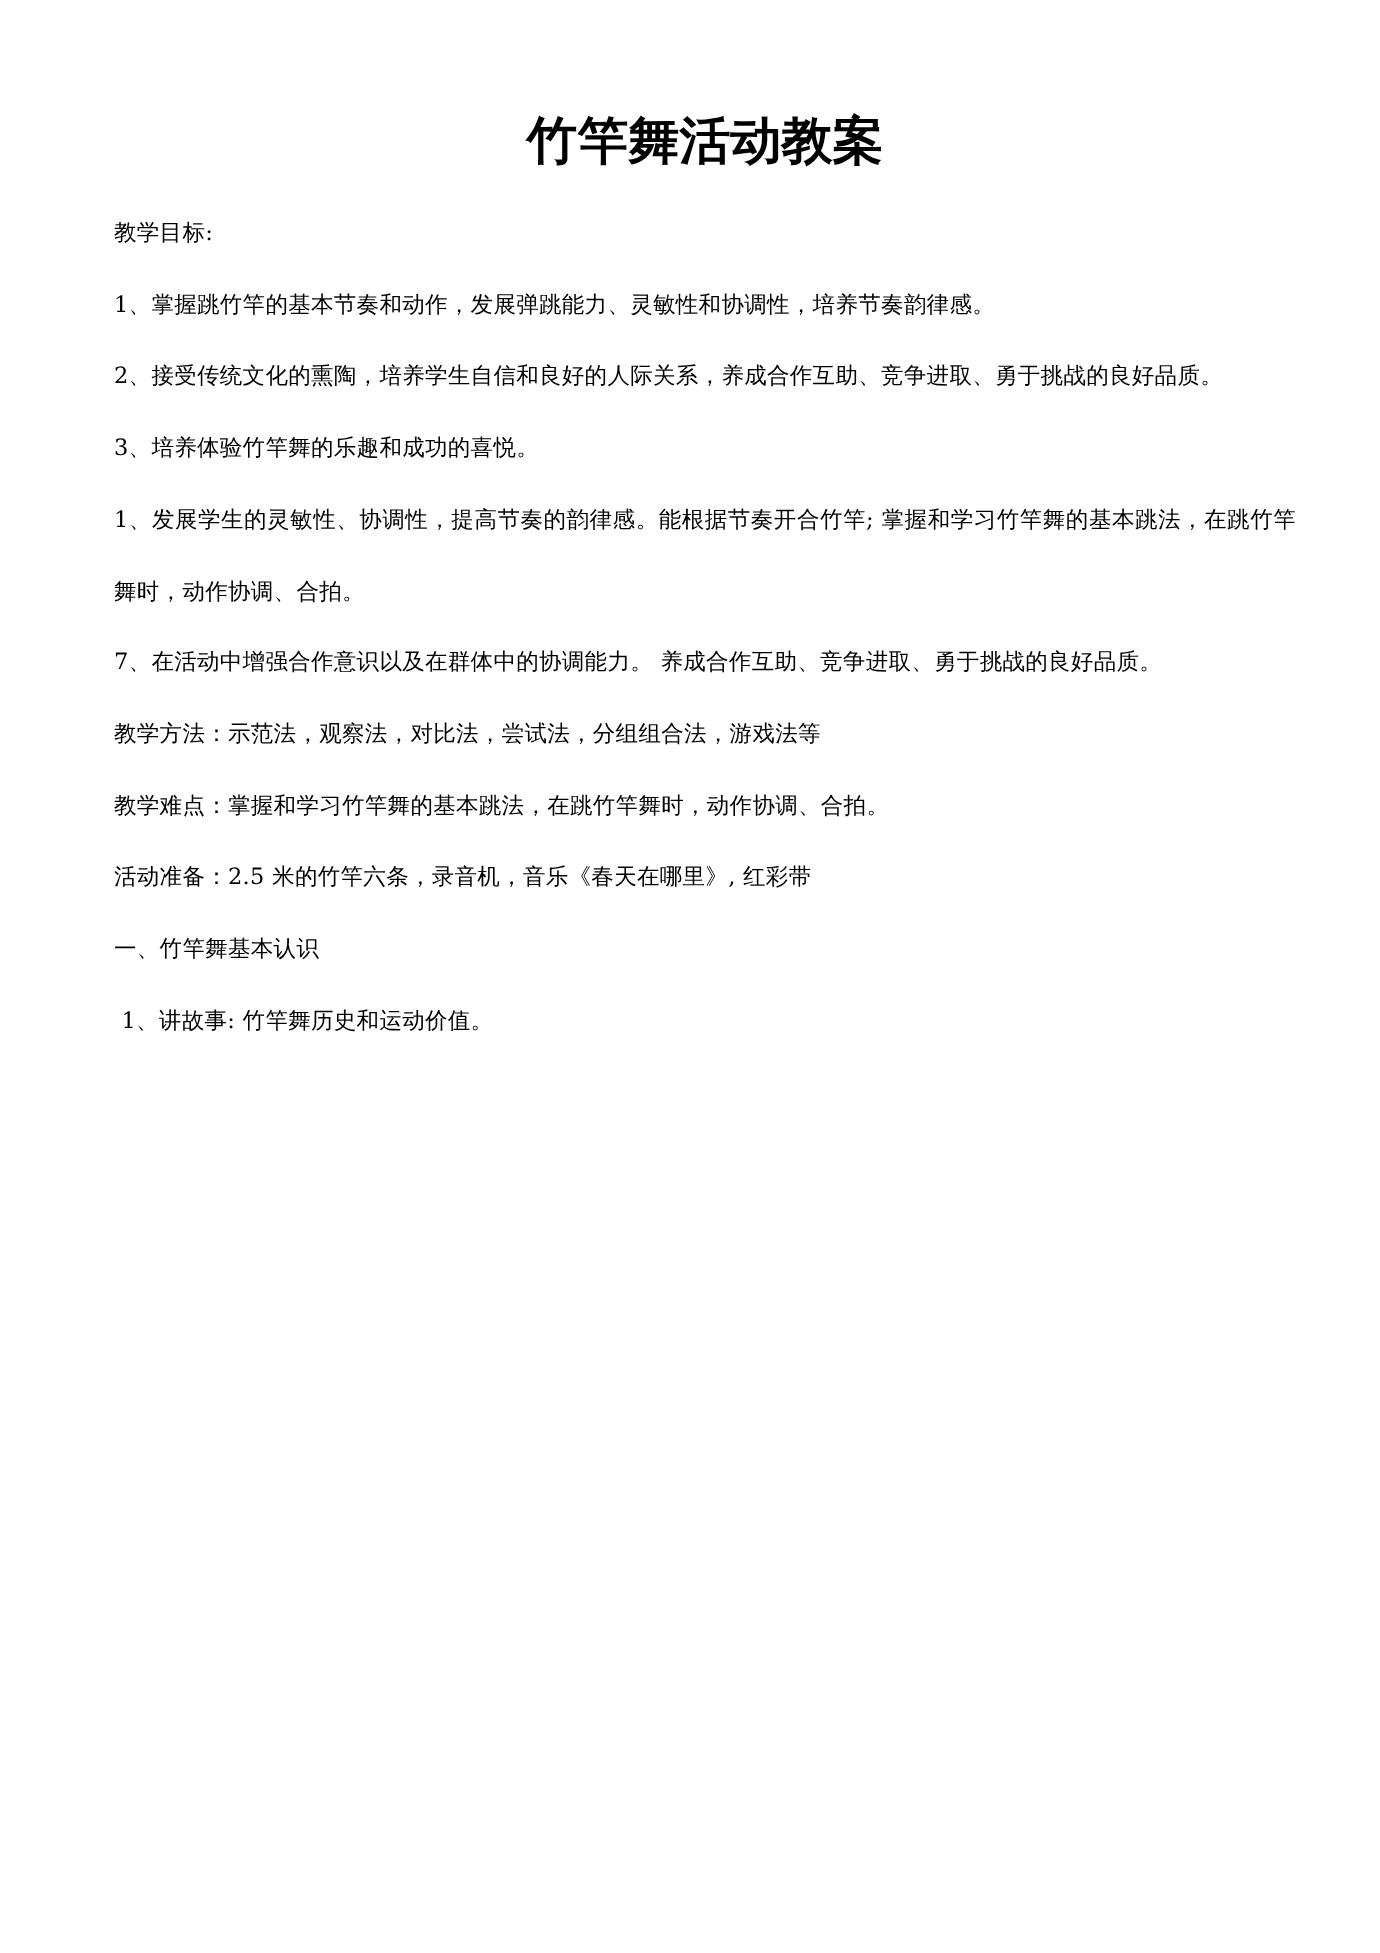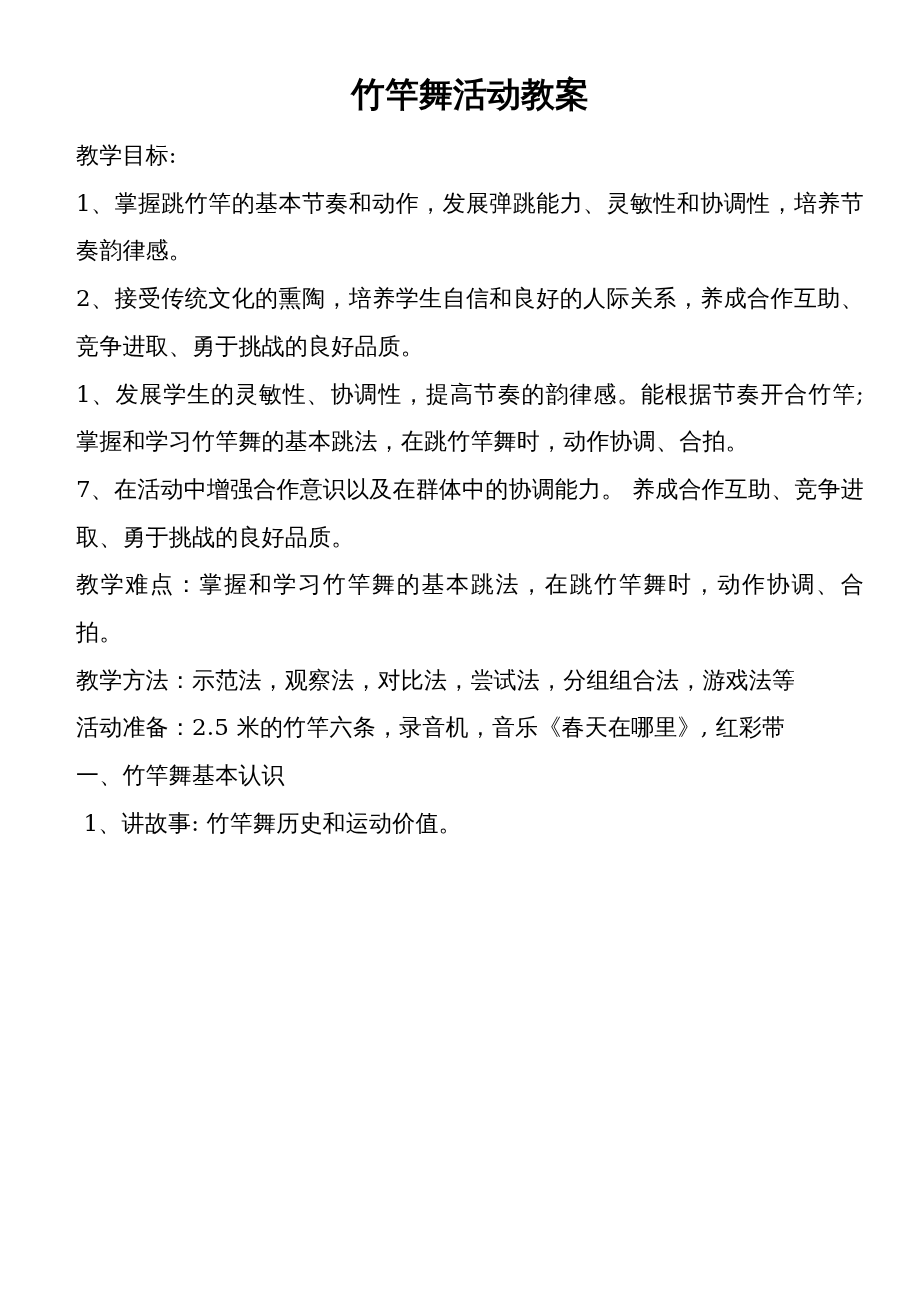--- a/index.html
+++ b/index.html
@@ -24,21 +24,21 @@
   .doc-title {
     margin: 0 0 16px 0;
     font-size: 34px;
     line-height: 44px;
     font-weight: 700;
     text-align: center;
     font-family: "DejaVu Sans", "Liberation Sans", sans-serif;
   }
   .doc-body p {
     margin: 0;
-    font-size: 23px;
+    font-size: 15px;
     line-height: 47.7px;
     text-align: justify;
     white-space: pre-wrap;
     letter-spacing: 0.2px;
   }
 </style>
 </head>
 <body>
 
 <div class="page">
@@ -46,29 +46,30 @@
   <h1 class="doc-title">竹竿舞活动教案</h1>
 
   <div class="doc-body">
 
     <p>教学目标:</p>
 
     <p>1、掌握跳竹竿的基本节奏和动作，发展弹跳能力、灵敏性和协调性，培养节奏韵律感。</p>
 
     <p>2、接受传统文化的熏陶，培养学生自信和良好的人际关系，养成合作互助、竞争进取、勇于挑战的良好品质。</p>
 
+    <p>3、培养体验竹竿舞的乐趣和成功的喜悦。</p>
 
 
     <p>1、发展学生的灵敏性、协调性，提高节奏的韵律感。能根据节奏开合竹竿; 掌握和学习竹竿舞的基本跳法，在跳竹竿舞时，动作协调、合拍。</p>
 
     <p>7、在活动中增强合作意识以及在群体中的协调能力。 养成合作互助、竞争进取、勇于挑战的良好品质。</p>
 
+    <p>教学方法：示范法，观察法，对比法，尝试法，分组组合法，游戏法等</p>
+
     <p>教学难点：掌握和学习竹竿舞的基本跳法，在跳竹竿舞时，动作协调、合拍。</p>
-
-    <p>教学方法：示范法，观察法，对比法，尝试法，分组组合法，游戏法等</p>
 
     <p>活动准备：2.5 米的竹竿六条，录音机，音乐《春天在哪里》, 红彩带</p>
 
     <p>一、竹竿舞基本认识</p>
 
     <p> 1、讲故事: 竹竿舞历史和运动价值。</p>
 
 
   </div>
 </div>

